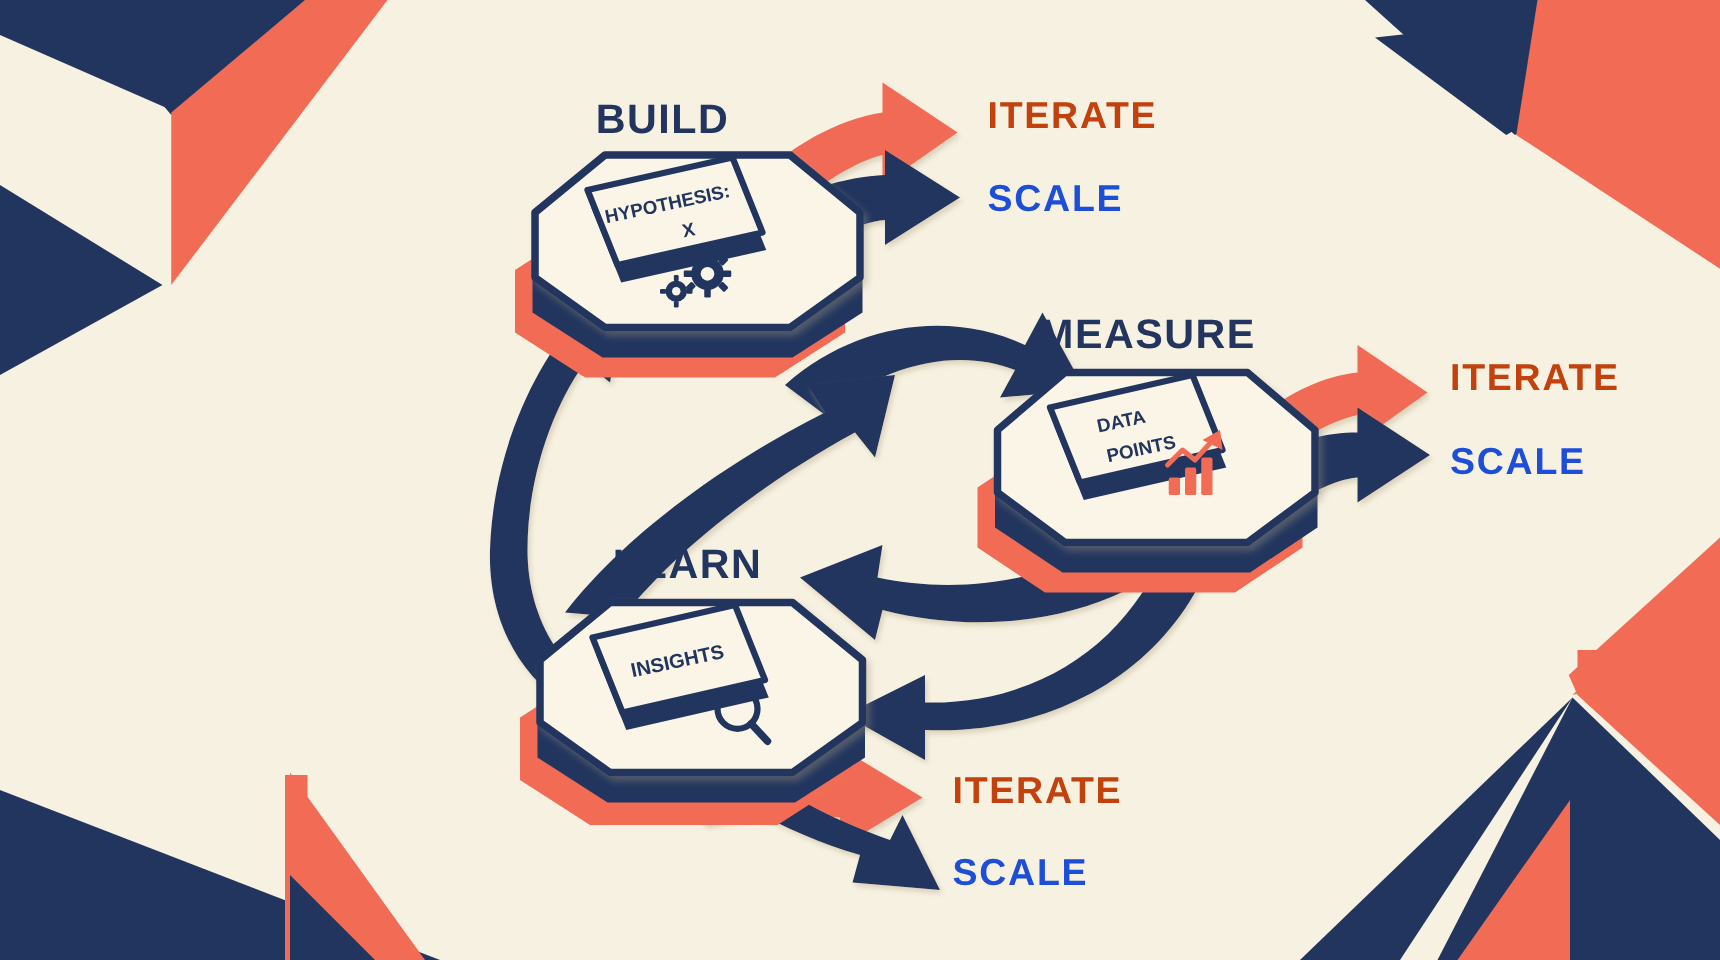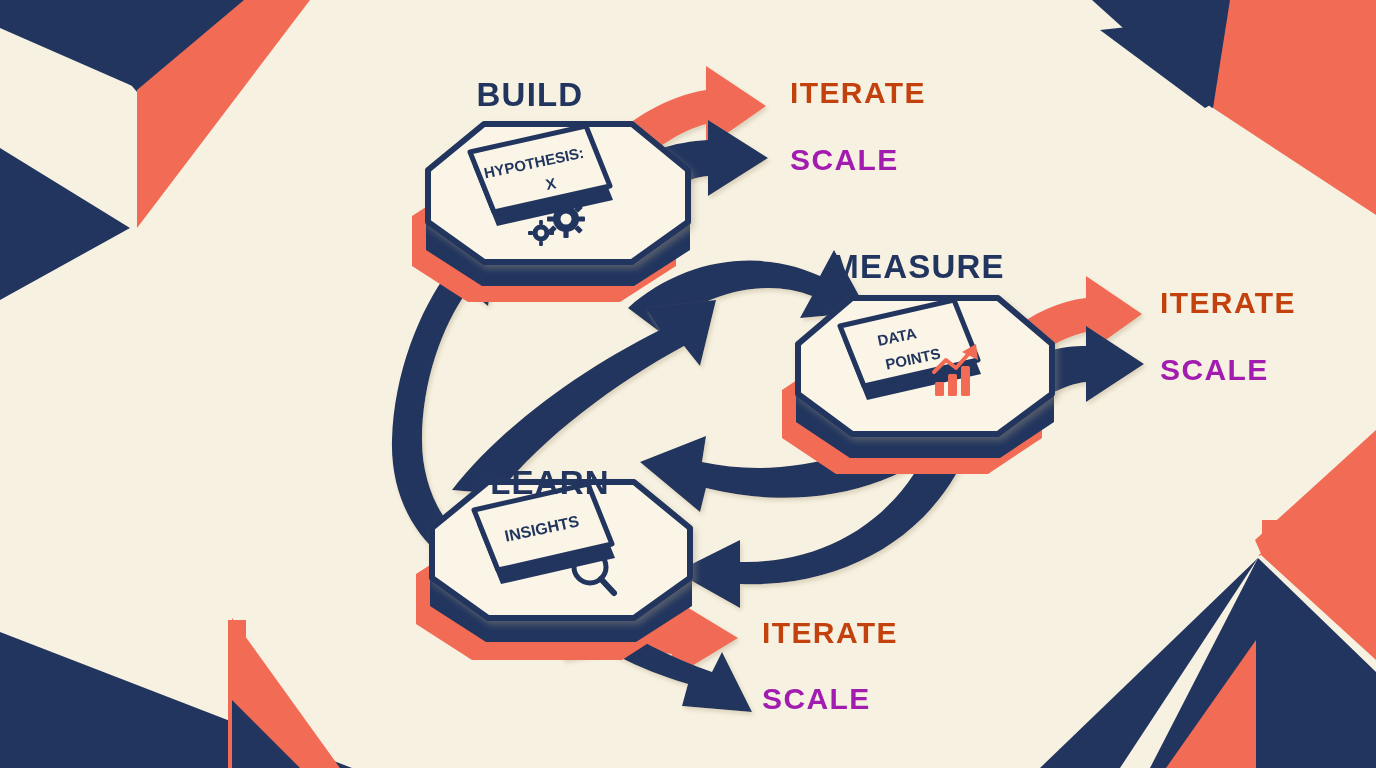--- a/index.html
+++ b/index.html
@@ -34,21 +34,21 @@
   }
   .branch-label {
     position: absolute;
     font-family: "Liberation Sans", sans-serif;
     font-weight: bold;
     font-size: 30px;
     letter-spacing: 1.4px;
     white-space: nowrap;
   }
   .lbl-iterate { color: #c2410c; }
-  .lbl-scale { color: #a21caf; }
+  .lbl-scale { color: #1d4ed8; }
   .card-text {
     font-family: "Liberation Sans", sans-serif;
     font-weight: bold;
     fill: #21355E;
   }
 </style>
 </head>
 <body>
 
 <div id="stage">
@@ -261,21 +261,21 @@
       <g>
         <circle cx="590" cy="567" r="16" fill="none" stroke="#21355E" stroke-width="5"></circle>
         <path d="M 584,560 a 9,9 0 0 1 9,-4" fill="none" stroke="#21355E" stroke-width="2.6" stroke-linecap="round"></path>
         <line x1="601" y1="579" x2="614" y2="593" stroke="#21355E" stroke-width="6" stroke-linecap="round"></line>
       </g>
     </g>
   </svg>
 
   <div class="node-title" style="left:818px; top:248px; width:200px;">MEASURE</div>
   <div class="node-title" style="left:430px; top:76px; width:200px;">BUILD</div>
-  <div class="node-title" style="left:450px; top:432px; width:200px;margin-top:32px;">LEARN</div>
+  <div class="node-title" style="left:450px; top:432px; width:200px;">LEARN</div>
 
   <div class="branch-label lbl-iterate" style="left:790px; top:76px;">ITERATE</div>
   <div class="branch-label lbl-scale" style="left:790px; top:143px;">SCALE</div>
 
   <div class="branch-label lbl-iterate" style="left:1160px; top:286px;">ITERATE</div>
   <div class="branch-label lbl-scale" style="left:1160px; top:353px;">SCALE</div>
 
   <div class="branch-label lbl-iterate" style="left:762px; top:616px;">ITERATE</div>
   <div class="branch-label lbl-scale" style="left:762px; top:682px;">SCALE</div>
 

